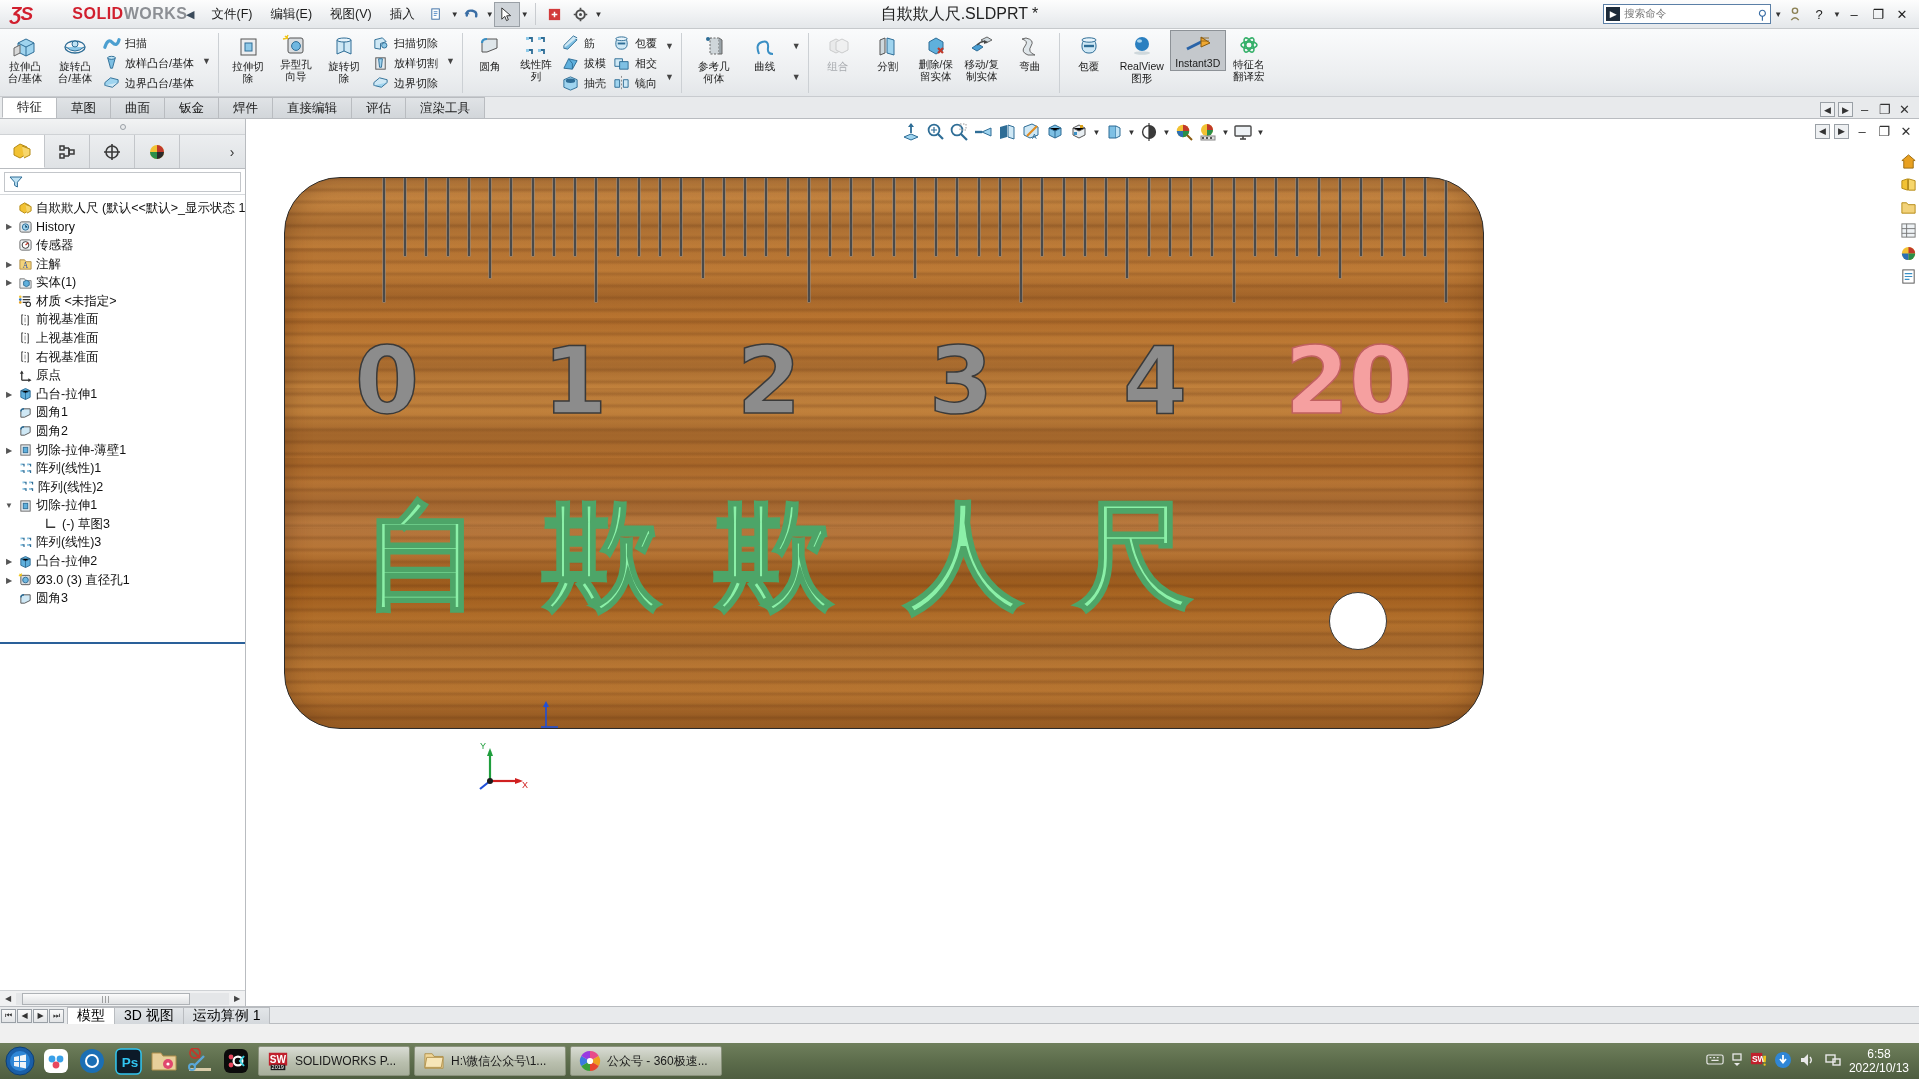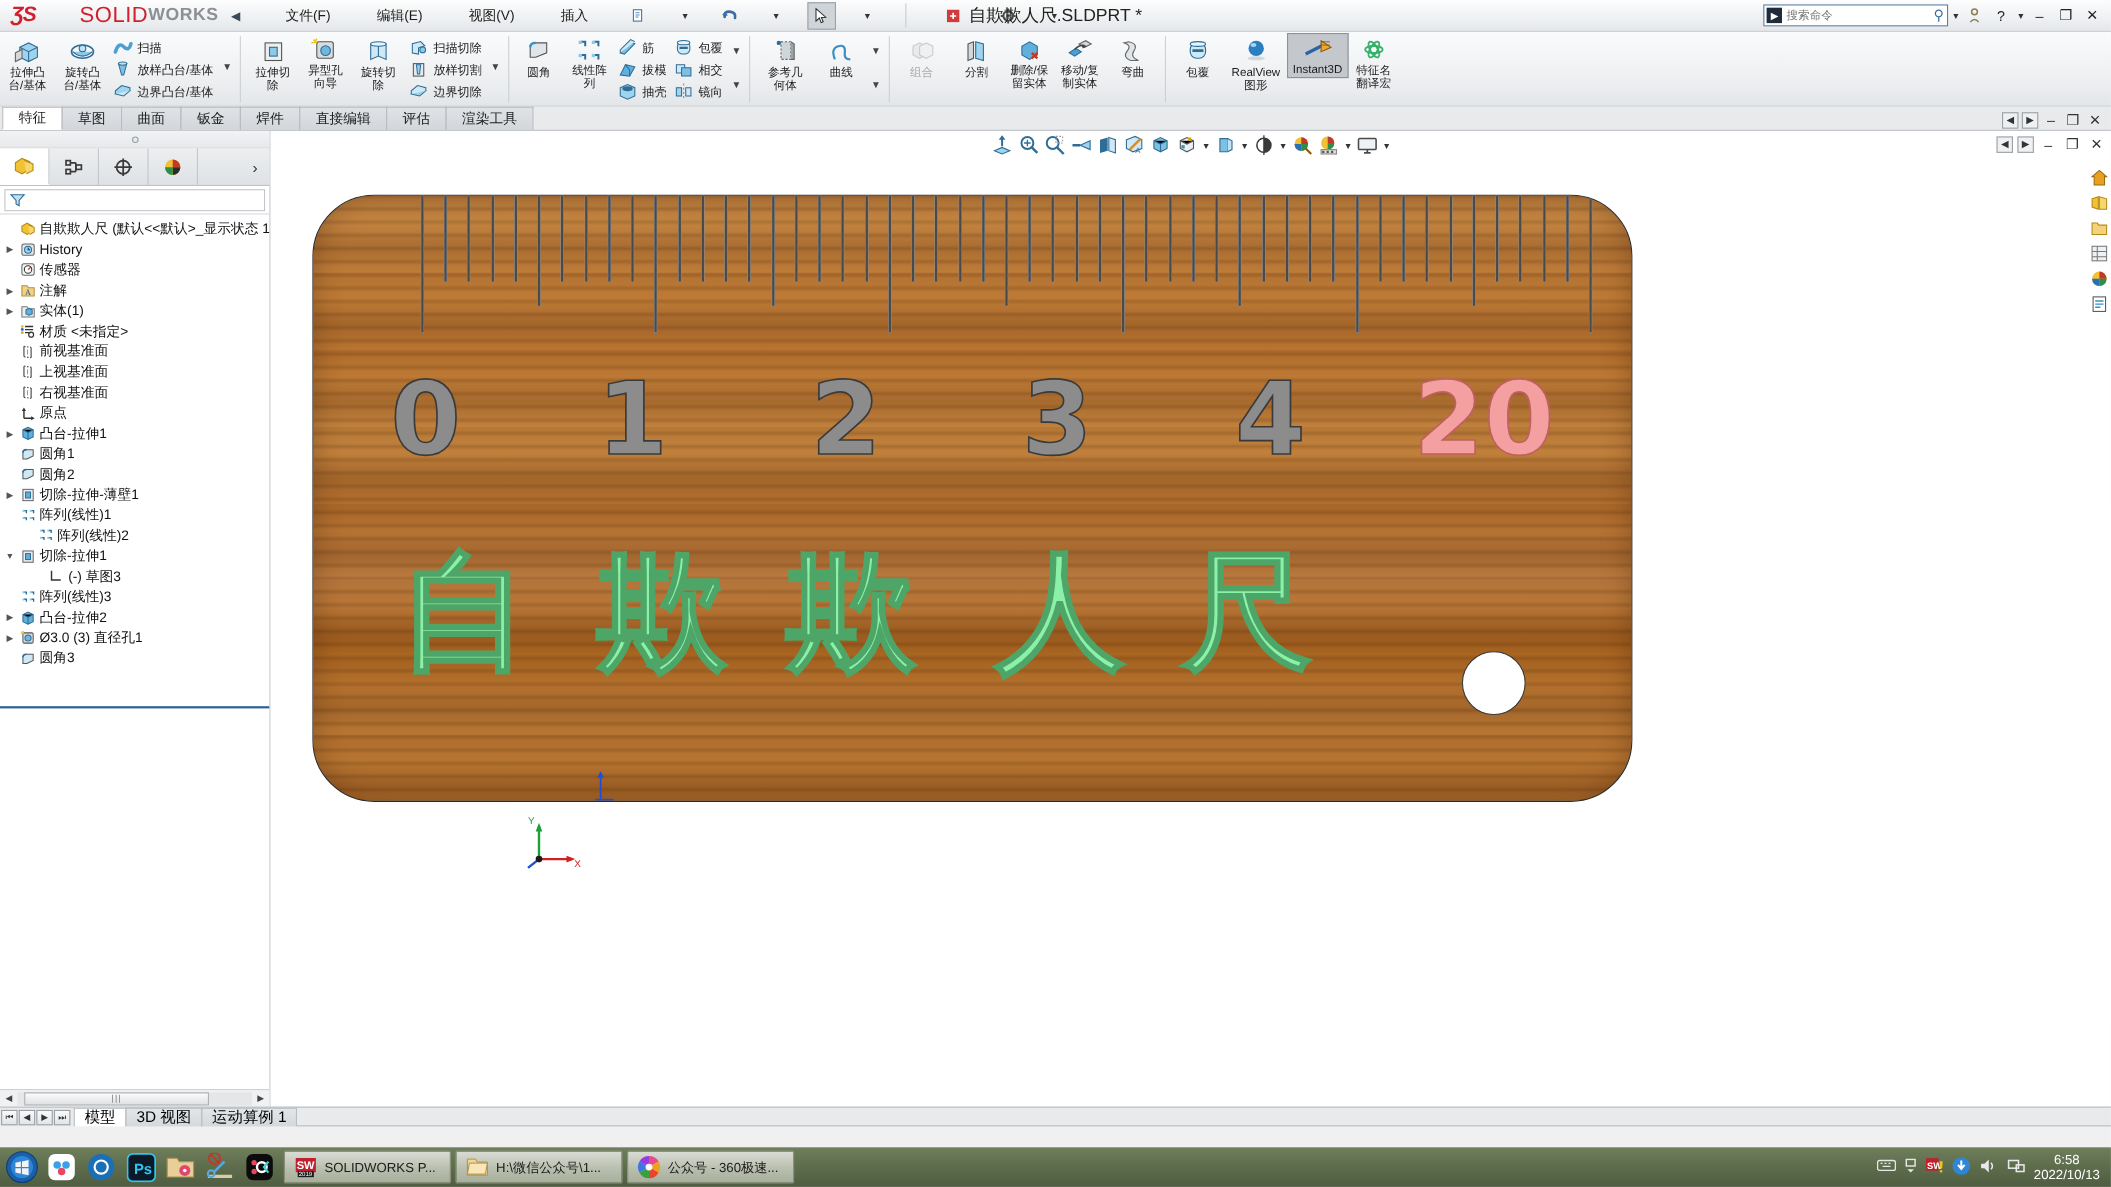--- a/index.html
+++ b/index.html
@@ -10,25 +10,25 @@
     background:#f0f0f0;
     -webkit-font-smoothing: antialiased;
   }
   .app { position:relative; width:1919px; height:1079px; }
 
   
   .titlebar {
     position:absolute; left:0; top:0; width:1919px; height:29px;
     background:linear-gradient(#fdfdfd,#eef0f2 60%,#e4e7ea);
     border-bottom:1px solid #c6c9cc;
-    display:flex; align-items:center;gap:24px;
+    display:flex; align-items:center;
   }
   .sw-logo { display:flex; align-items:center; padding-left:10px; width:178px; }
   .sw-logo .ds { color:#d11f2e; font-weight:bold; font-size:19px; font-style:italic; letter-spacing:-1px;}
-  .sw-logo .solid { color:#d11f2e; font-weight:normal; font-size:20px; letter-spacing:.5px;padding-left:40px; }
+  .sw-logo .solid { color:#d11f2e; font-weight:bold; font-size:16px; letter-spacing:.5px;padding-left:40px; }
   .sw-logo .works { color:#8c8f94; font-weight:bold; font-size:16px; letter-spacing:.5px; }
   .tb-sep { width:1px; height:22px; background:#c9ccd0; margin:0 6px; }
   .menu-arrow { color:#3a4a5a; font-size:11px; padding:0 8px; }
   .menu-item { padding:4px 9px; font-size:12.5px; color:#1b1b1b; white-space:nowrap; }
   .qa-btn { width:26px; height:25px; display:inline-flex; align-items:center; justify-content:center; position:relative; }
   .qa-btn.sel { background:#cfd4d9; border:1px solid #9aa0a6; }
   .caret { font-size:8px; color:#333; margin-left:1px; }
   .doc-title { position:absolute; left:0; right:0; text-align:center; font-size:16px; color:#222; pointer-events:none;}
   .title-right { margin-left:auto; display:flex; align-items:center; padding-right:6px; gap:2px;}
   .searchbox {
@@ -776,21 +776,21 @@
                 <g fill="#8ec9e8">
                   <rect x="2.6" y="1.6" width="2" height="2"></rect>
                   <rect x="9.6" y="1.6" width="2" height="2"></rect>
                   <rect x="2.6" y="8.6" width="2" height="2"></rect>
                   <rect x="9.6" y="8.6" width="2" height="2"></rect>
                 </g>
               </svg>
             </span>
             <span class="tlbl">阵列(线性)1</span>
           </div>
-          <div class="trow" style="padding-left: 18px;">
+          <div class="trow" style="padding-left: 4px;">
             <span class="exp"></span>
             <span class="tic">
               <svg width="15" height="14" viewBox="0 0 16 15">
                 <g fill="none" stroke="#2e6d96" stroke-width="1.3">
                   <path d="M4 2.4 h2.4 v2.4"></path>
                   <path d="M11 2.4 h2.4 v2.4"></path>
                   <path d="M4 9.4 h2.4 v2.4"></path>
                   <path d="M11 9.4 h2.4 v2.4"></path>
                 </g>
                 <g fill="#8ec9e8">

